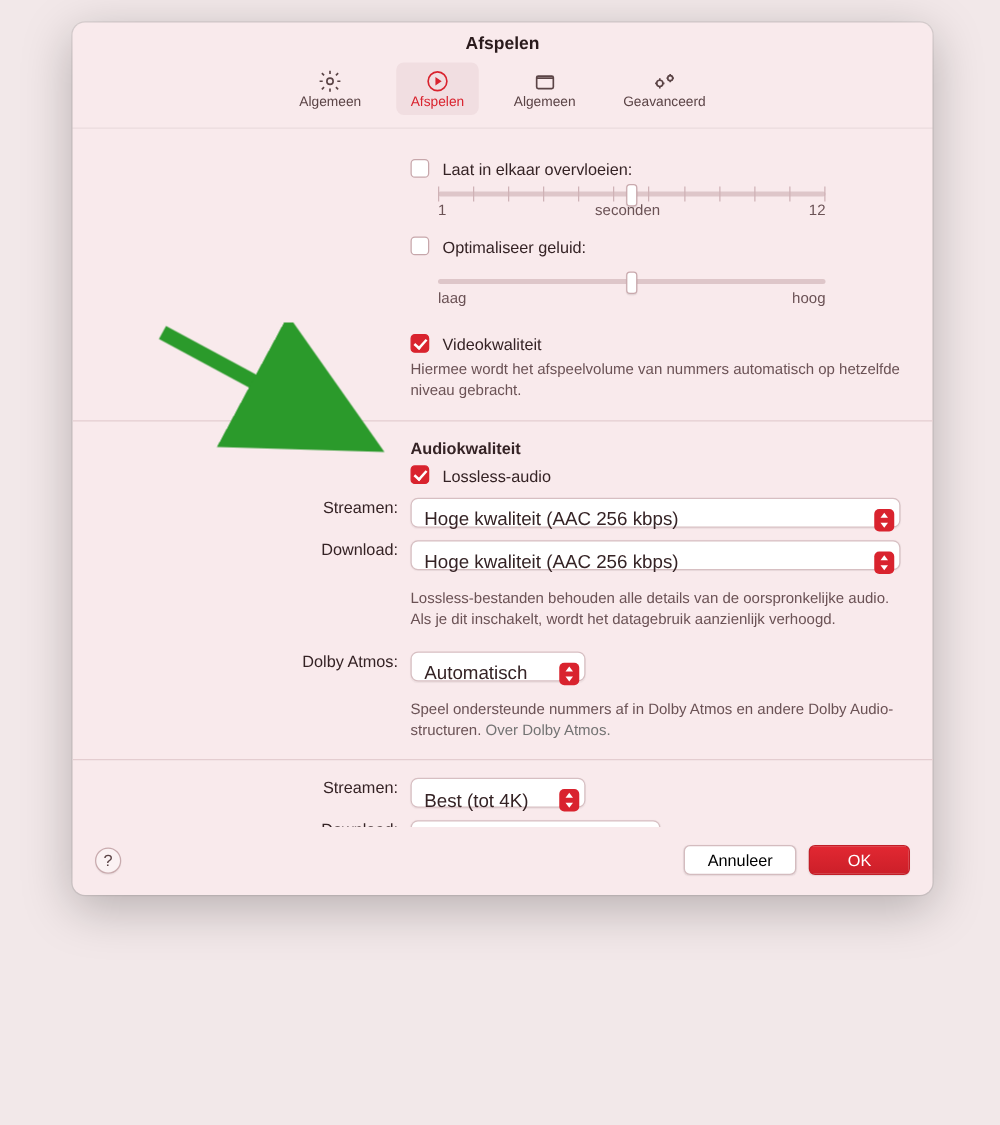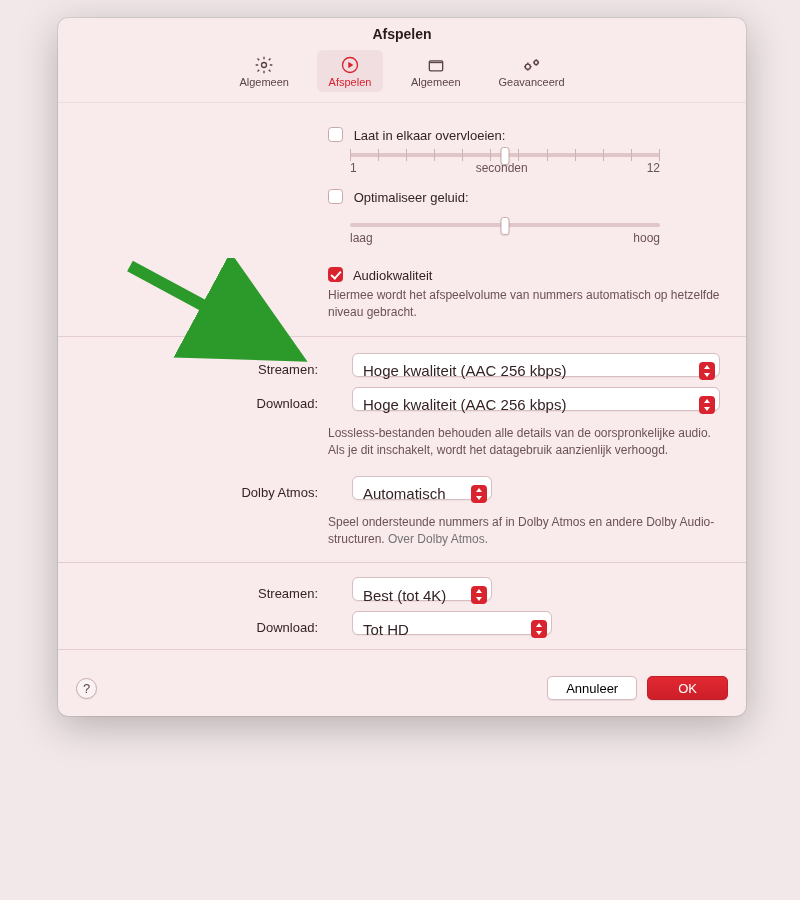--- a/index.html
+++ b/index.html
@@ -97,21 +97,21 @@
     .select .text { flex:1; white-space:nowrap; overflow:hidden; }
     .select .stepper {
       width:16px; height:18px; background:#d9232e; border-radius:4px; position:relative; margin-left:6px;
     }
     .select .stepper::before, .select .stepper::after {
       content:""; position:absolute; left:50%; transform:translateX(-50%);
       border-left:3px solid transparent; border-right:3px solid transparent;
     }
     .select .stepper::before { top:3px; border-bottom:4px solid #fff; }
     .select .stepper::after { bottom:3px; border-top:4px solid #fff; }
-    .field-row { display:flex; align-items:flex-end; margin-bottom:10px;gap:24px; }
+    .field-row { display:flex; align-items:flex-start; margin-bottom:10px; }
     .field-row .flabel { width:244px; text-align:right; padding-right:10px; }
     .link { color:#737373; }
     .footer {
       display:flex; align-items:center; padding:14px 18px 16px;
       border-top:1px solid rgba(0,0,0,0);
     }
     .help {
       width:21px; height:21px; border-radius:50%; border:1px solid #c9abae;
       background:#fbf2f3; display:flex; align-items:center; justify-content:center;
       font-size:13px; color:#5a4244; box-shadow:0 1px 1px rgba(0,0,0,0.06);
@@ -226,29 +226,36 @@
             <span>hoog</span>
           </div>
         </div>
       </div>
     </div>
 
     <div class="row" style="margin-top:20px">
       <div class="lbl-col"></div>
       <div class="val-col">
         <span class="chk checked"></span>
-        <span>Audiokwaliteit</span>
+        <span>Videokwaliteit</span>
         <div class="desc">Hiermee wordt het afspeelvolume van nummers automatisch op hetzelfde niveau gebracht.</div>
       </div>
     </div>
 
     <hr class="sep">
 
     <div class="row">
       <div class="lbl-col"></div>
+      <div class="val-col">
+        <div class="section-title">Audiokwaliteit</div>
+        <div style="margin-bottom:10px">
+          <span class="chk checked"></span>
+          <span>Lossless-audio</span>
+        </div>
+      </div>
     </div>
 
     <div class="field-row">
       <div class="flabel">Streamen:</div>
       <div class="select" style="flex:1">
         <span class="text">Hoge kwaliteit (AAC 256 kbps)</span>
         <span class="stepper"></span>
       </div>
     </div>
     <div class="field-row">

